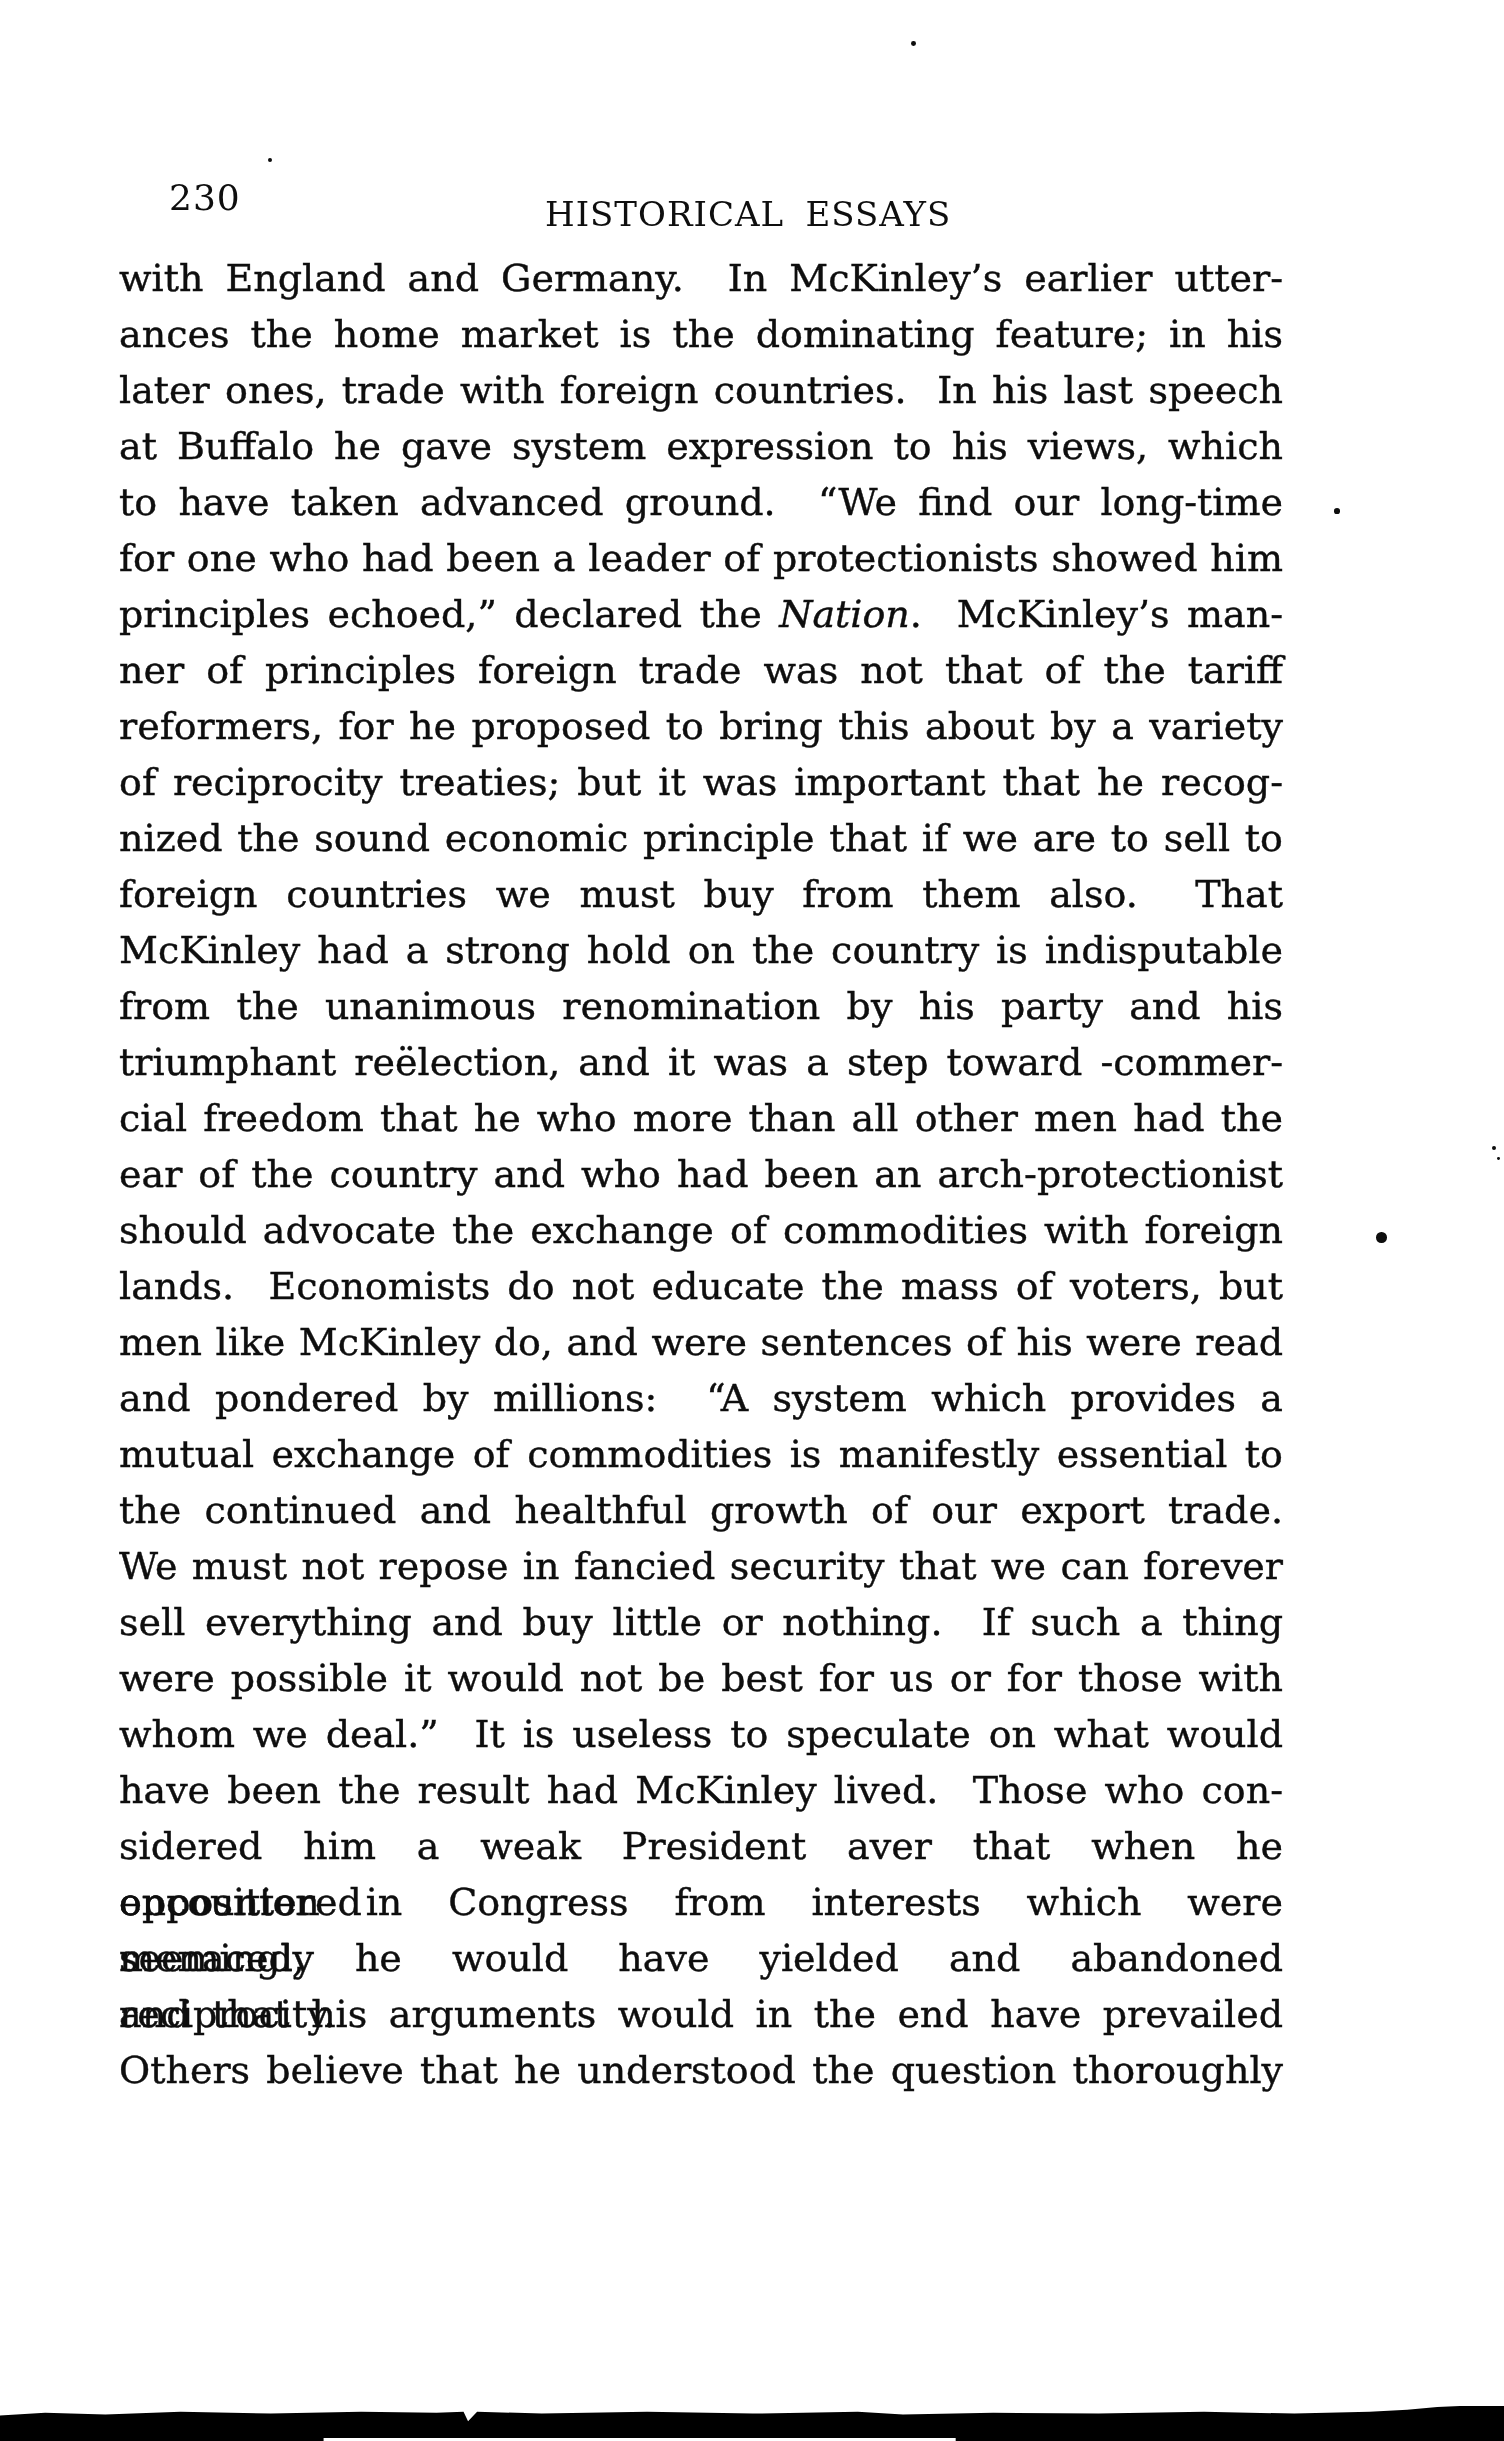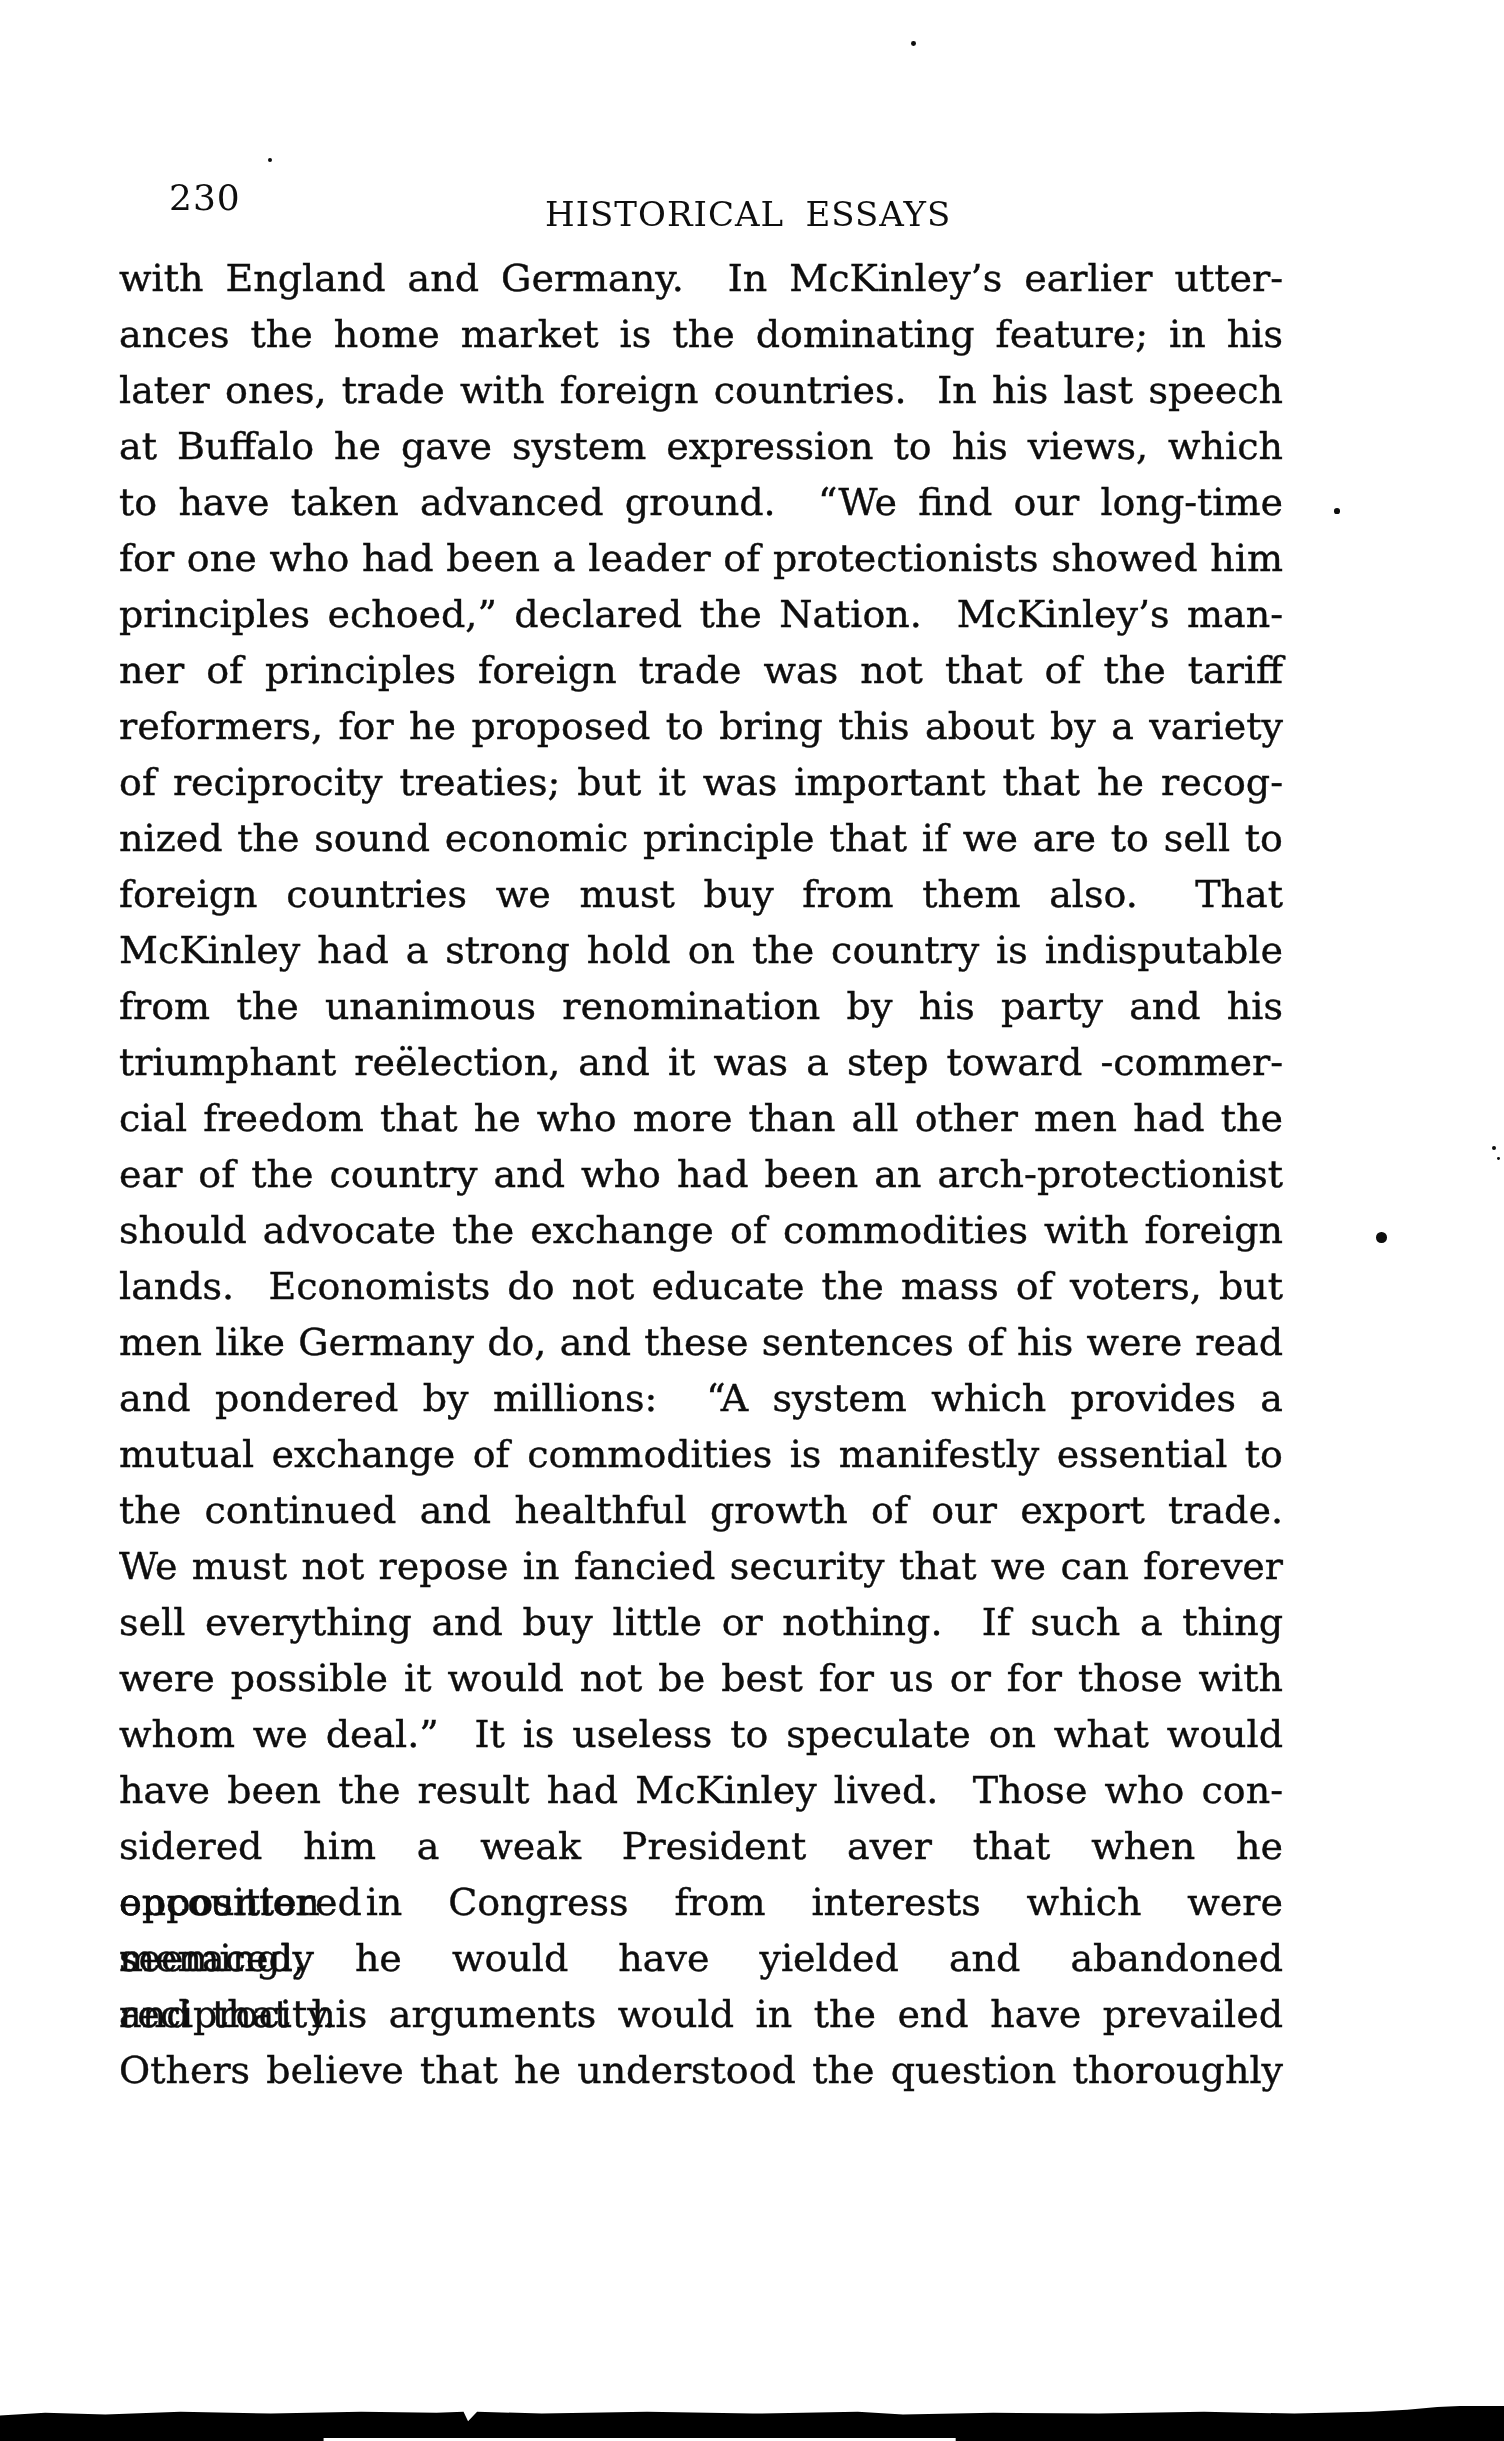--- a/index.html
+++ b/index.html
@@ -52,20 +52,21 @@
     -webkit-text-stroke:0.4px currentColor;
   }
   #body-text .line{
     line-height:56px;
     height:56px;
     text-align:justify;
     text-align-last:justify;
     text-justify:inter-word;
   }
   #body-text .it{
+    font-style:italic;
   }
   .speck{
     position:absolute;
     background:var(--ink);
     border-radius:50%;
   }
   #bottom-band{
     position:absolute;
     left:0;
     top:2406px;
@@ -102,21 +103,21 @@
       <div class="line"><span>of reciprocity treaties; but it was important that he recog-</span></div>
       <div class="line"><span>nized the sound economic principle that if we are to sell to</span></div>
       <div class="line"><span>foreign countries we must buy from them also.&nbsp; That</span></div>
       <div class="line"><span>McKinley had a strong hold on the country is indisputable</span></div>
       <div class="line"><span>from the unanimous renomination by his party and his</span></div>
       <div class="line"><span>triumphant reëlection, and it was a step toward -commer-</span></div>
       <div class="line"><span>cial freedom that he who more than all other men had the</span></div>
       <div class="line"><span>ear of the country and who had been an arch-protectionist</span></div>
       <div class="line"><span>should advocate the exchange of commodities with foreign</span></div>
       <div class="line"><span>lands.&nbsp; Economists do not educate the mass of voters, but</span></div>
-      <div class="line"><span>men like Germany do, and these sentences of his were read</span></div>
+      <div class="line"><span>men like McKinley do, and were sentences of his were read</span></div>
       <div class="line"><span>and pondered by millions:&nbsp; “A system which provides a</span></div>
       <div class="line"><span>mutual exchange of commodities is manifestly essential to</span></div>
       <div class="line"><span>the continued and healthful growth of our export trade.</span></div>
       <div class="line"><span>We must not repose in fancied security that we can forever</span></div>
       <div class="line"><span>sell everything and buy little or nothing.&nbsp; If such a thing</span></div>
       <div class="line"><span>were possible it would not be best for us or for those with</span></div>
       <div class="line"><span>whom we deal.”&nbsp; It is useless to speculate on what would</span></div>
       <div class="line"><span>have been the result had McKinley lived.&nbsp; Those who con-</span></div>
       <div class="line"><span>sidered him a weak President aver that when he encountered</span></div>
       <div class="line"><span>opposition in Congress from interests which were seemingly</span></div>

